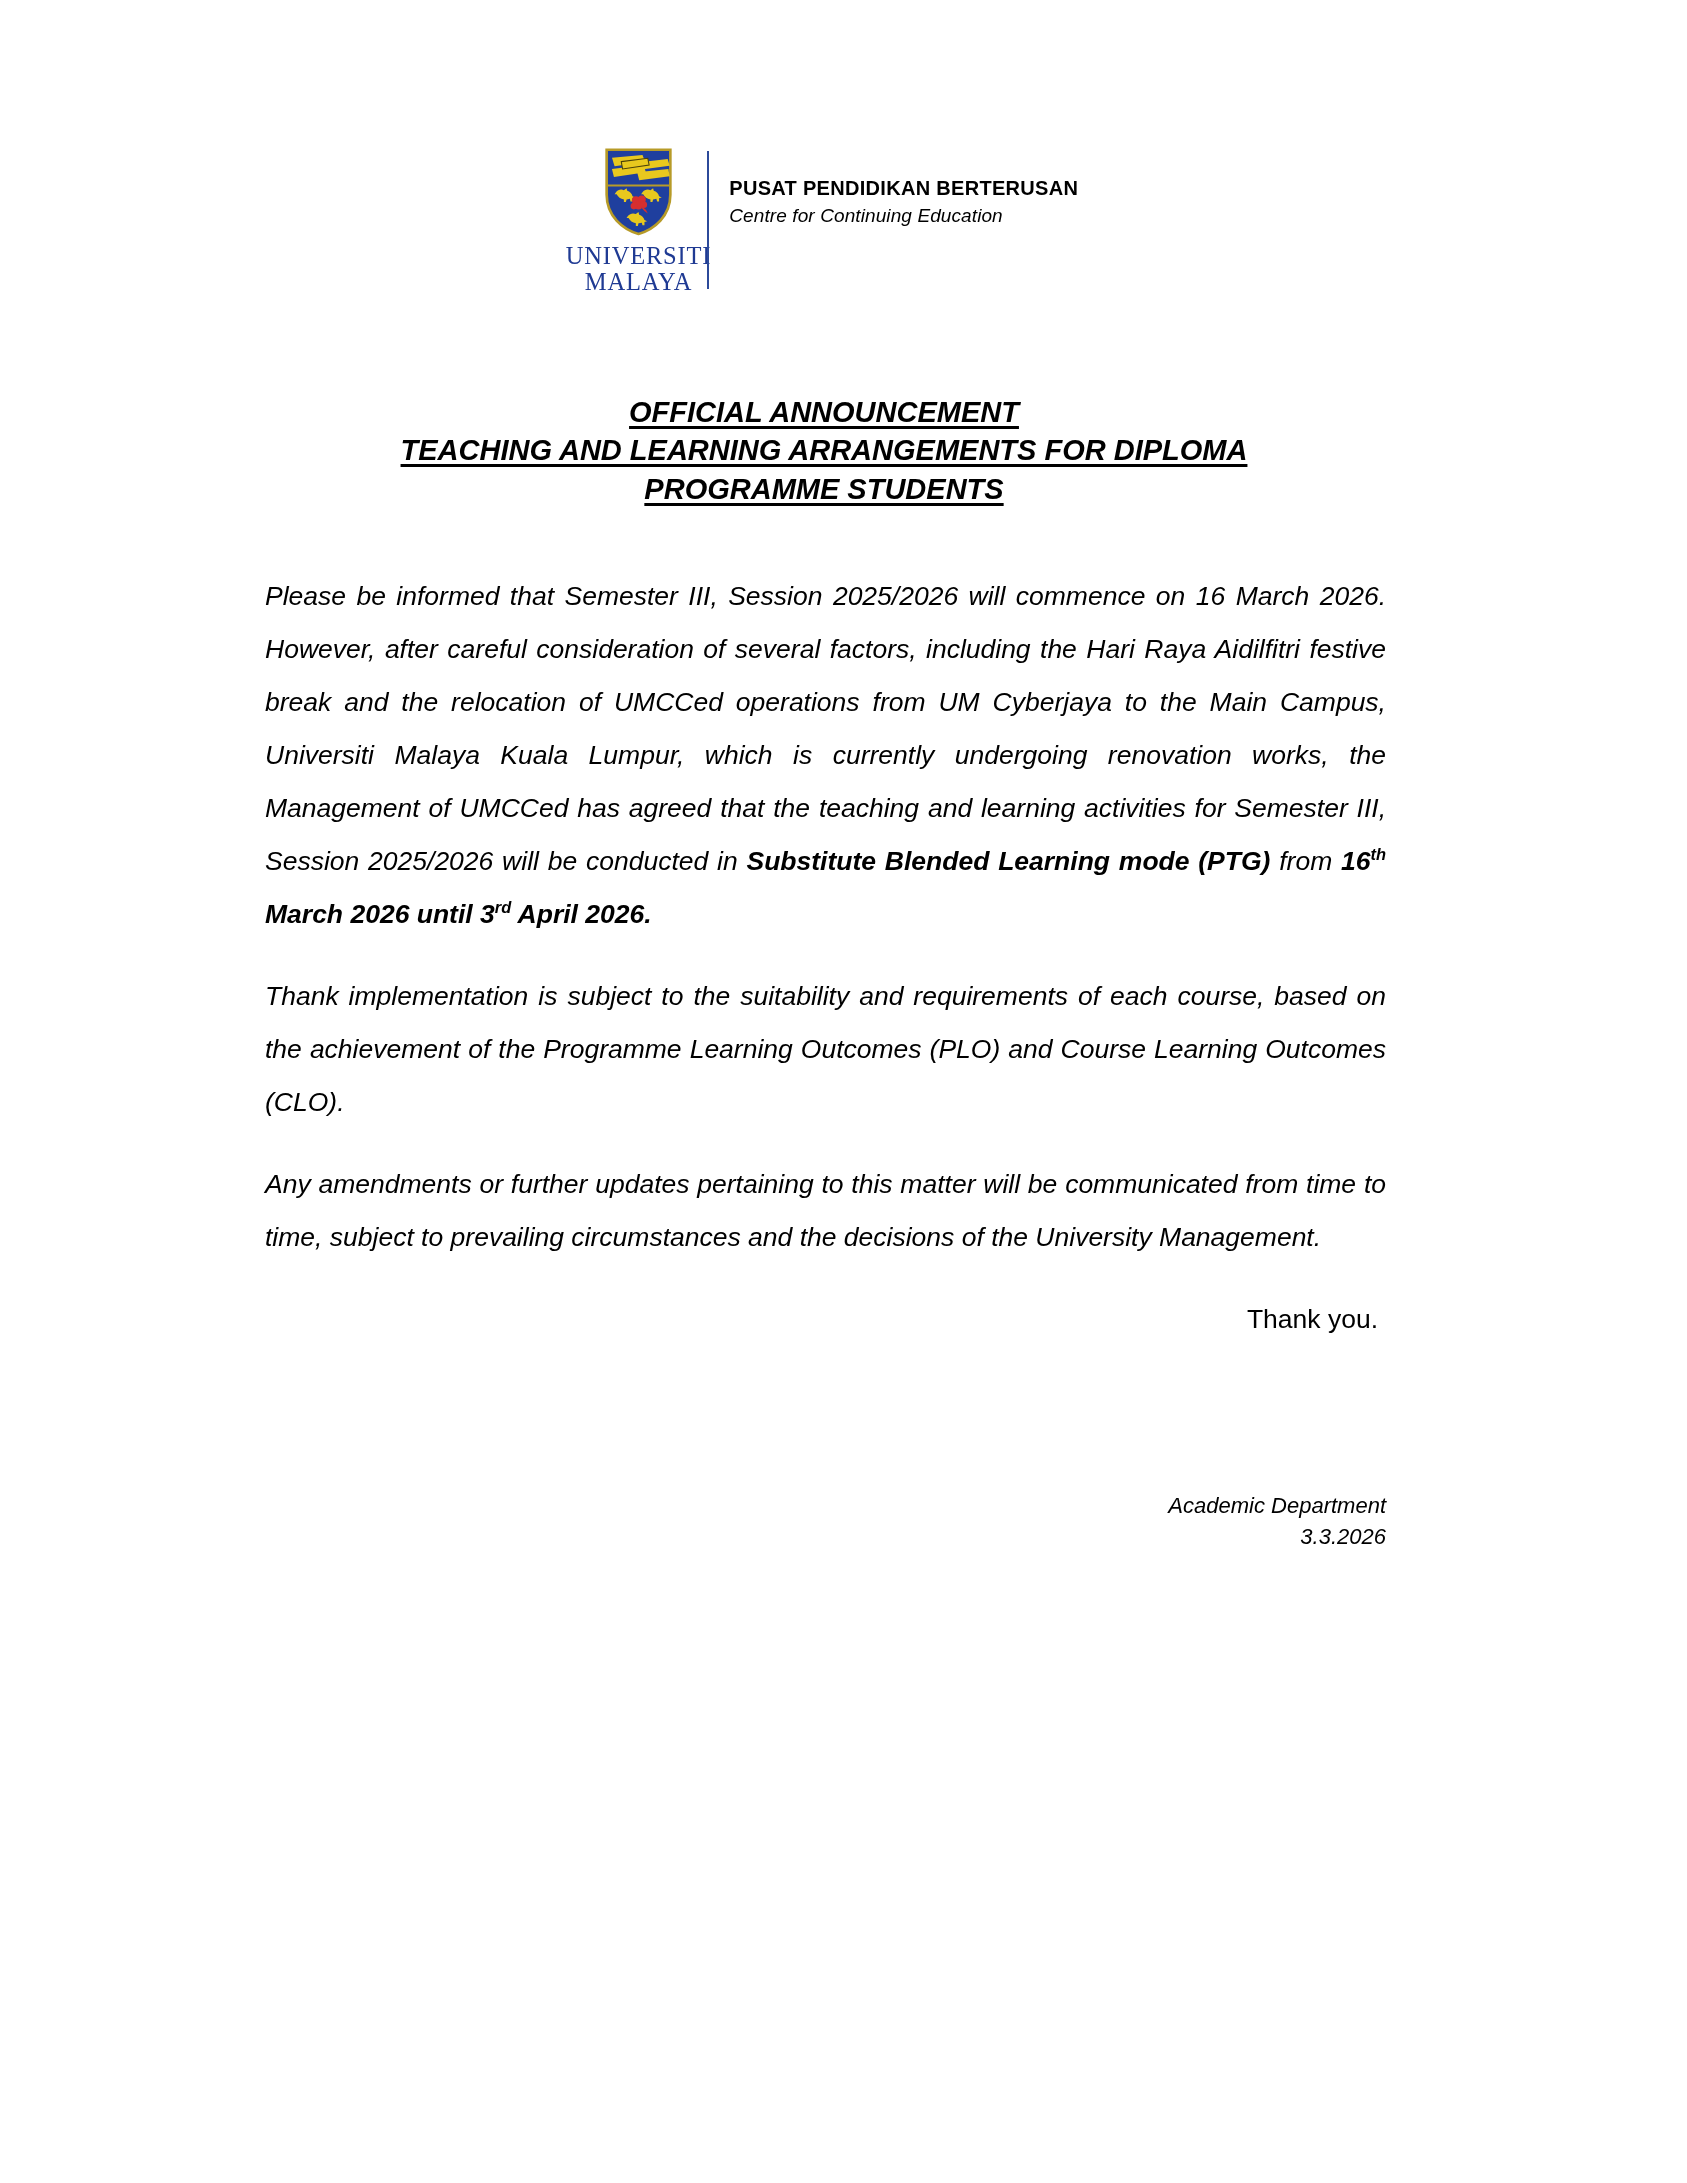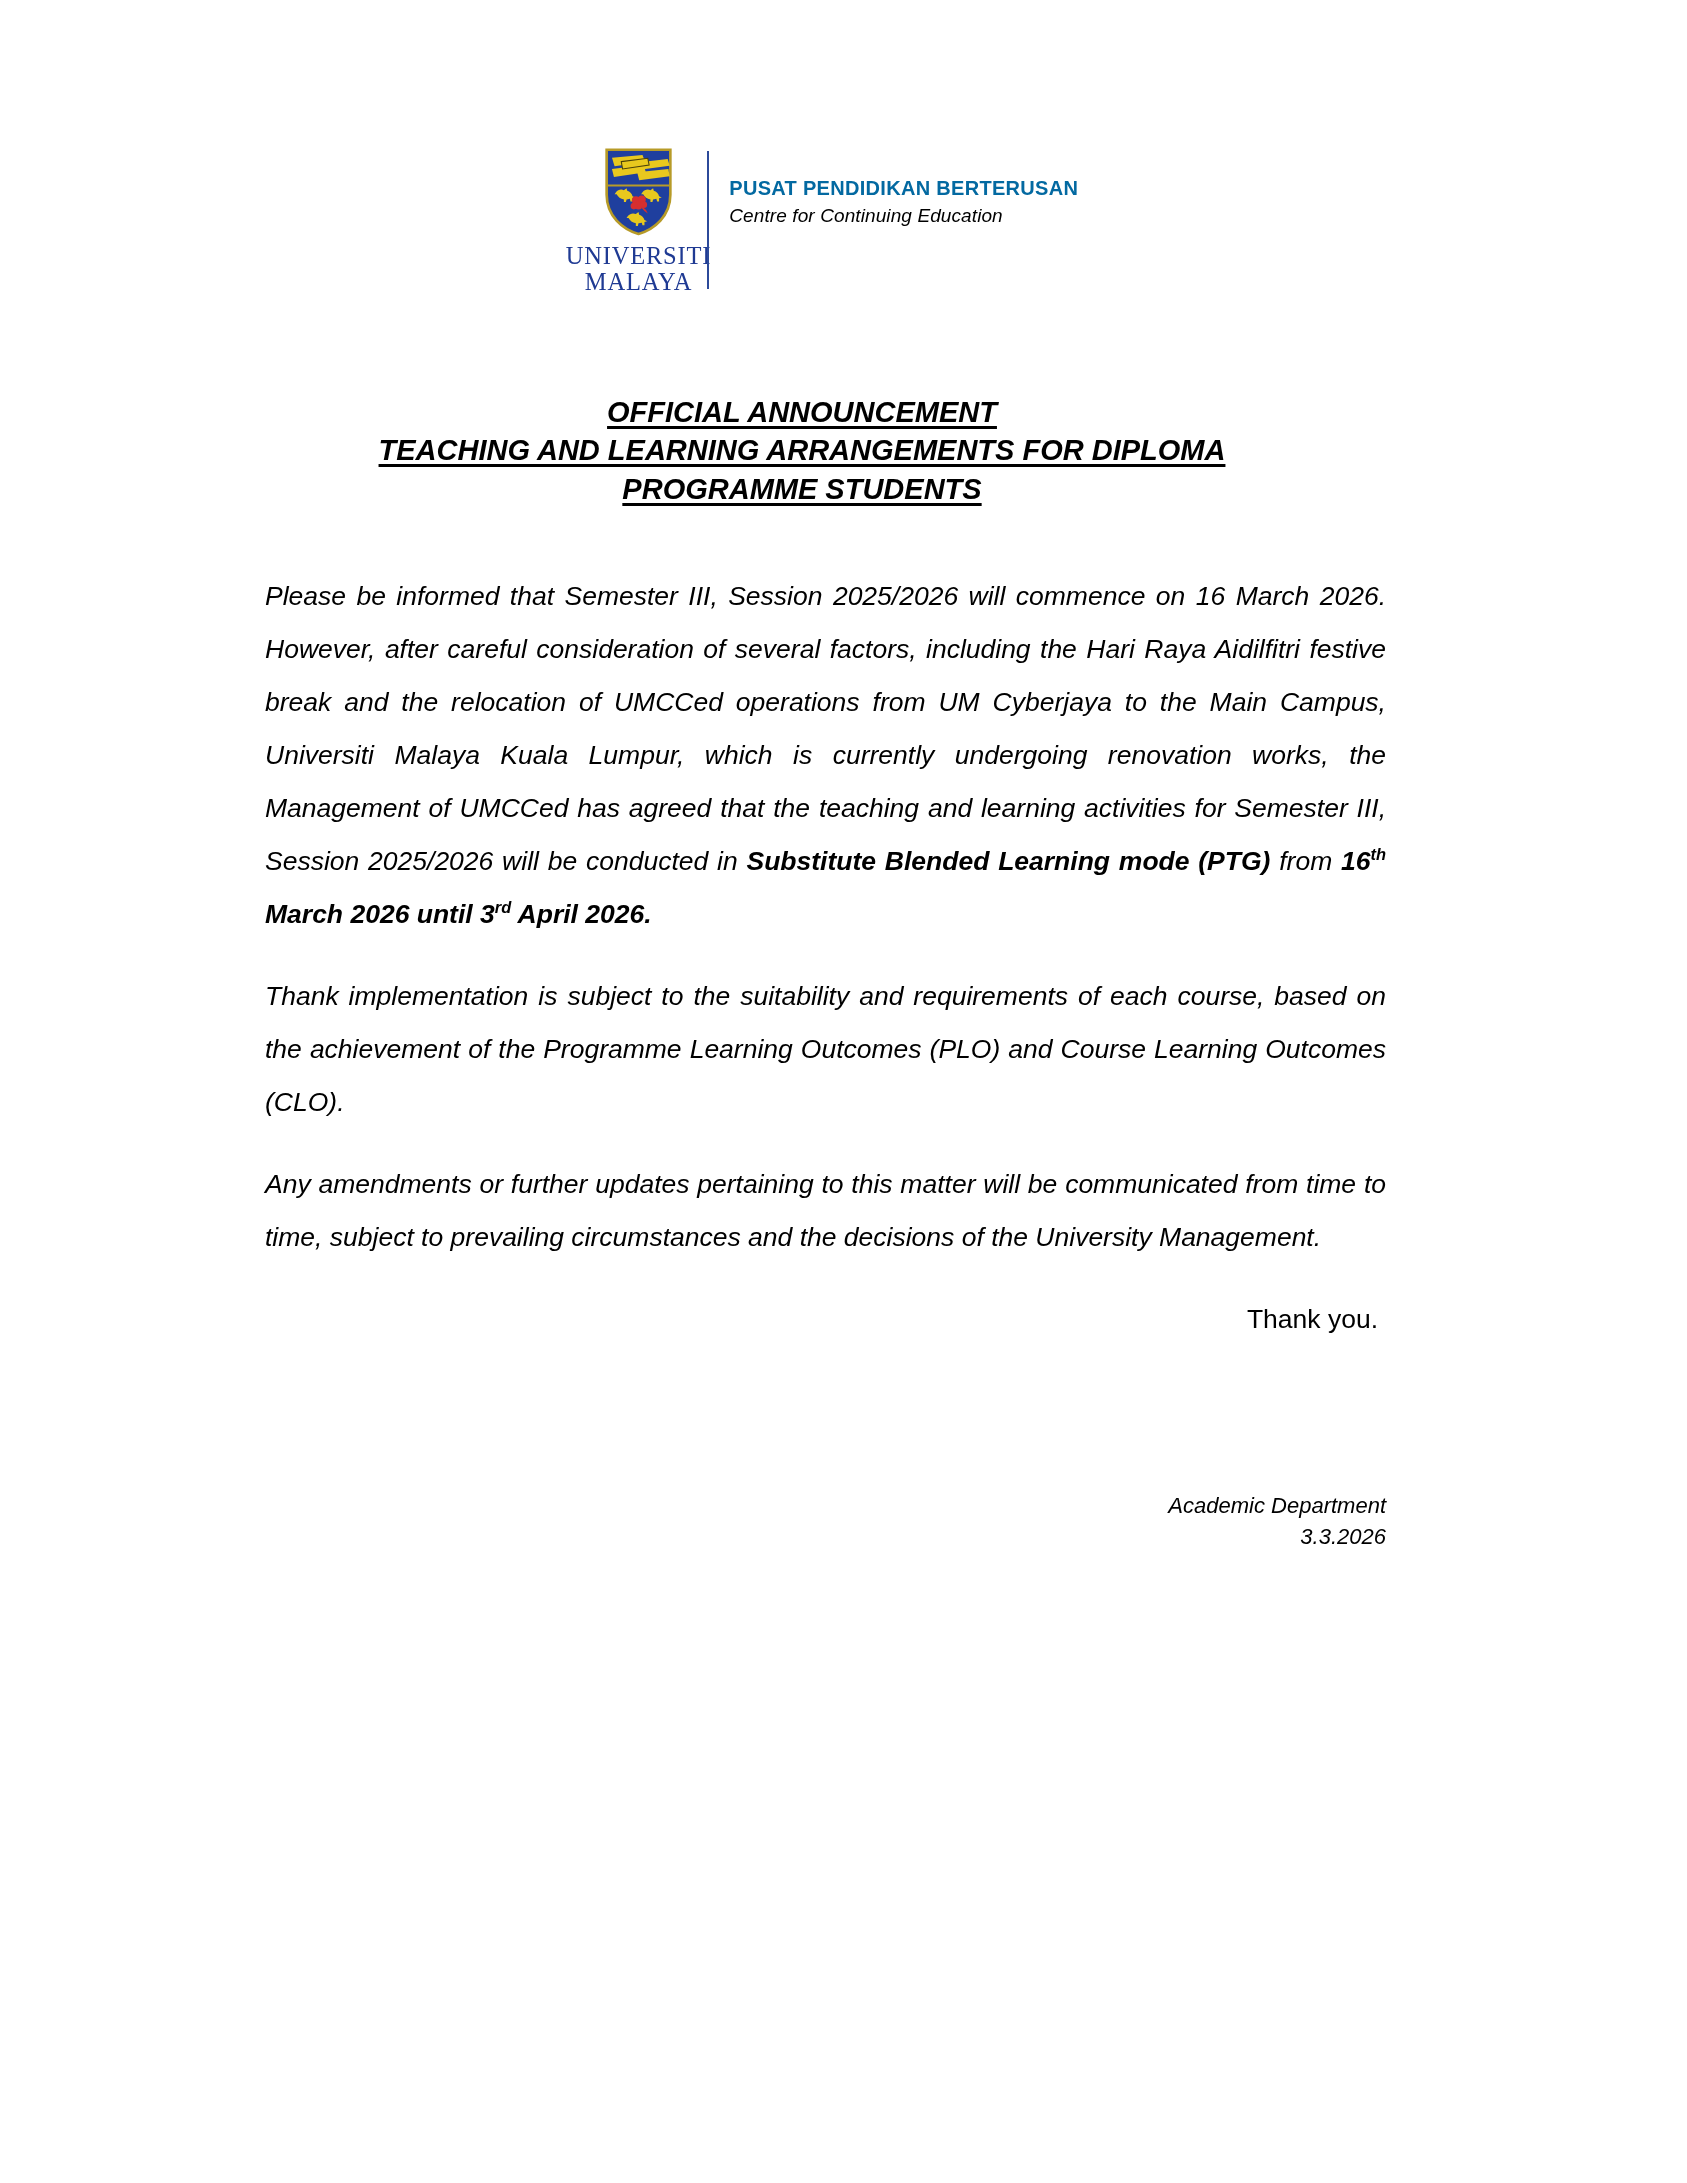--- a/index.html
+++ b/index.html
@@ -65,38 +65,38 @@
   }
 
   .centre-names {
     margin-left: 20px;
     padding-top: 30px;
   }
   .centre-names .cn-main {
     font-family: "Liberation Sans", sans-serif;
     font-weight: bold;
     font-size: 20px;
-    color: #0369a1;
+    color: #000000;
     letter-spacing: 0.3px;
     white-space: nowrap;
   }
   .centre-names .cn-sub {
     font-family: "Liberation Sans", sans-serif;
     font-style: italic;
     font-size: 19px;
     color: #000000;
     margin-top: 4.6px;
     letter-spacing: 0.1px;
     white-space: nowrap;
   }
 
   
   .doc-title {
     position: absolute;
-    left: 233px;
+    left: 255px;
     top: 393px;
     width: 1138px;
     text-align: center;
     font-weight: bold;
     font-style: italic;
     font-size: 29px;
     line-height: 1.32;
   }
   .doc-title .tl {
     display: inline-block;

